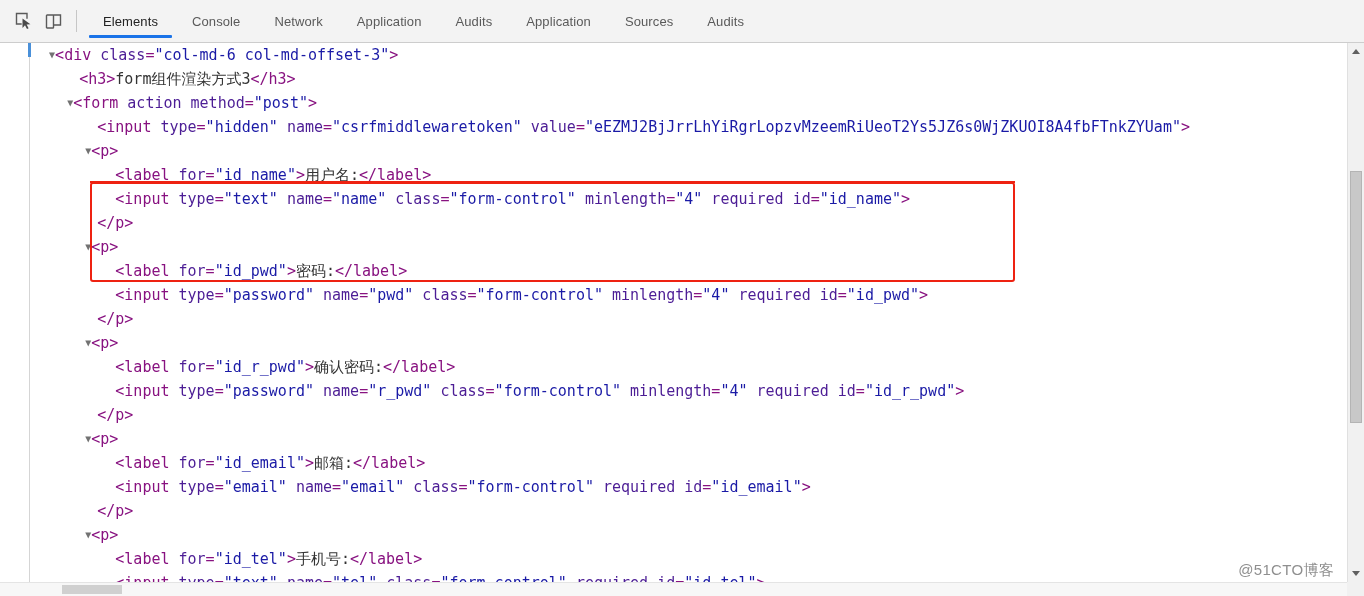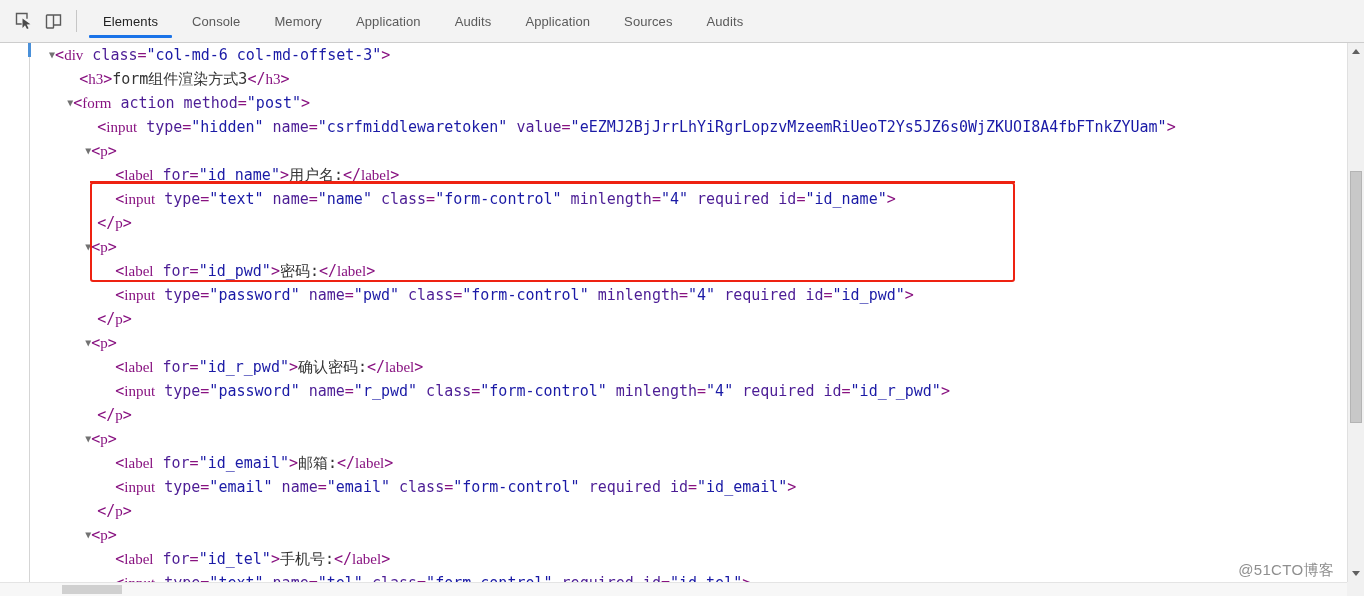--- a/index.html
+++ b/index.html
@@ -128,21 +128,21 @@
     color: #333333;
   }
   .line {
     height: 24px;
     position: relative;
     white-space: pre;
   }
 
   
   .tagpunct { color: #881280; }
-  .tag      { color: #881280; font-family: Liberation Serif, serif; }
+  .tag      { color: #881280; }
   .attr     { color: #4c1d95; }
   .val      { color: #1a1aa6; }
   .txt      { color: #333333; }
   .tri {
     color: #727272;
     font-size: 10px;
     position: relative;
     top: -2px;
   }
 
@@ -272,21 +272,21 @@
   </div>
 
   <div class="tabs">
     <div class="tab active">
         <span>Elements</span>
       </div>
     <div class="tab">
         <span>Console</span>
       </div>
     <div class="tab">
-        <span>Memory</span>
+        <span>Network</span>
       </div>
     <div class="tab">
         <span>Application</span>
       </div>
     <div class="tab">
         <span>Audits</span>
       </div>
     <div class="tab">
         <span>Application</span>
       </div>

